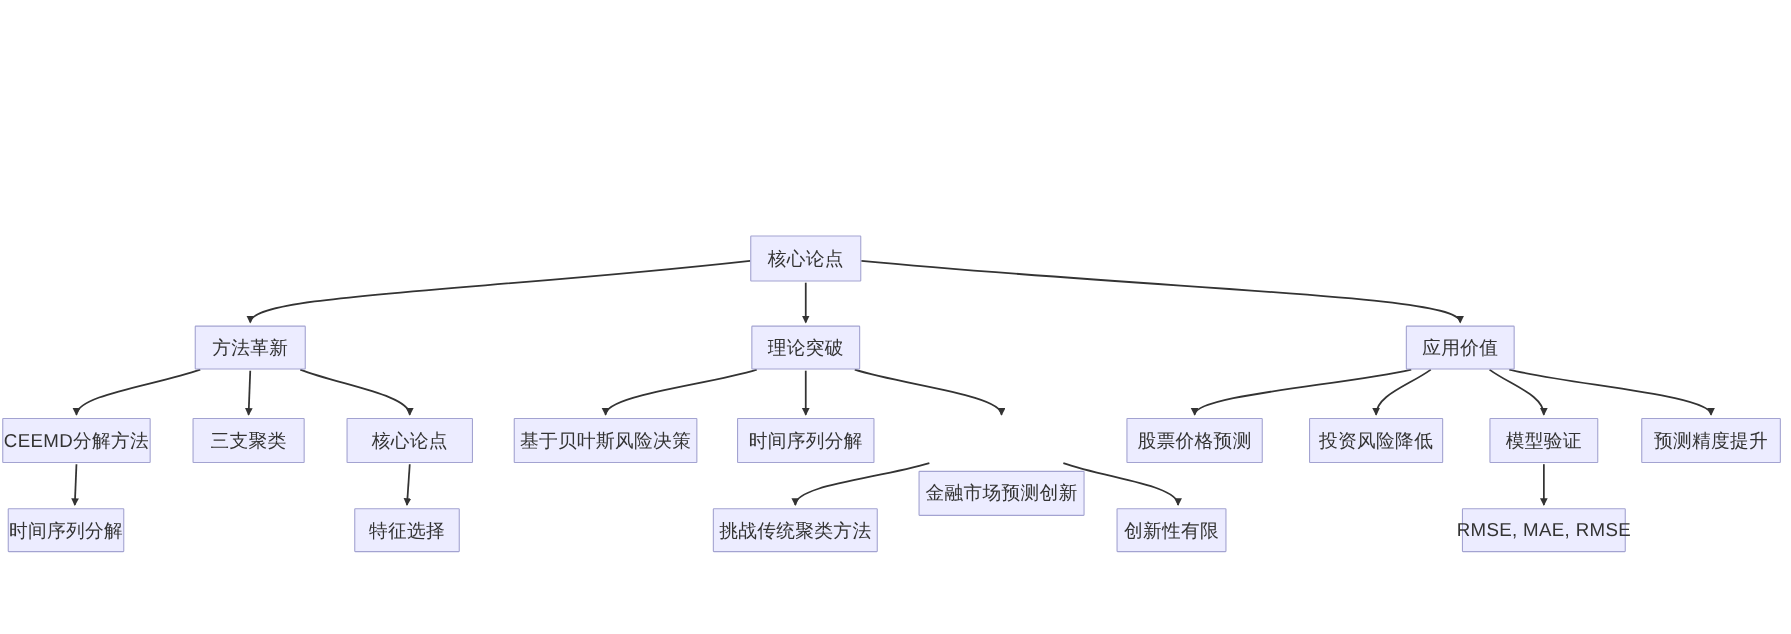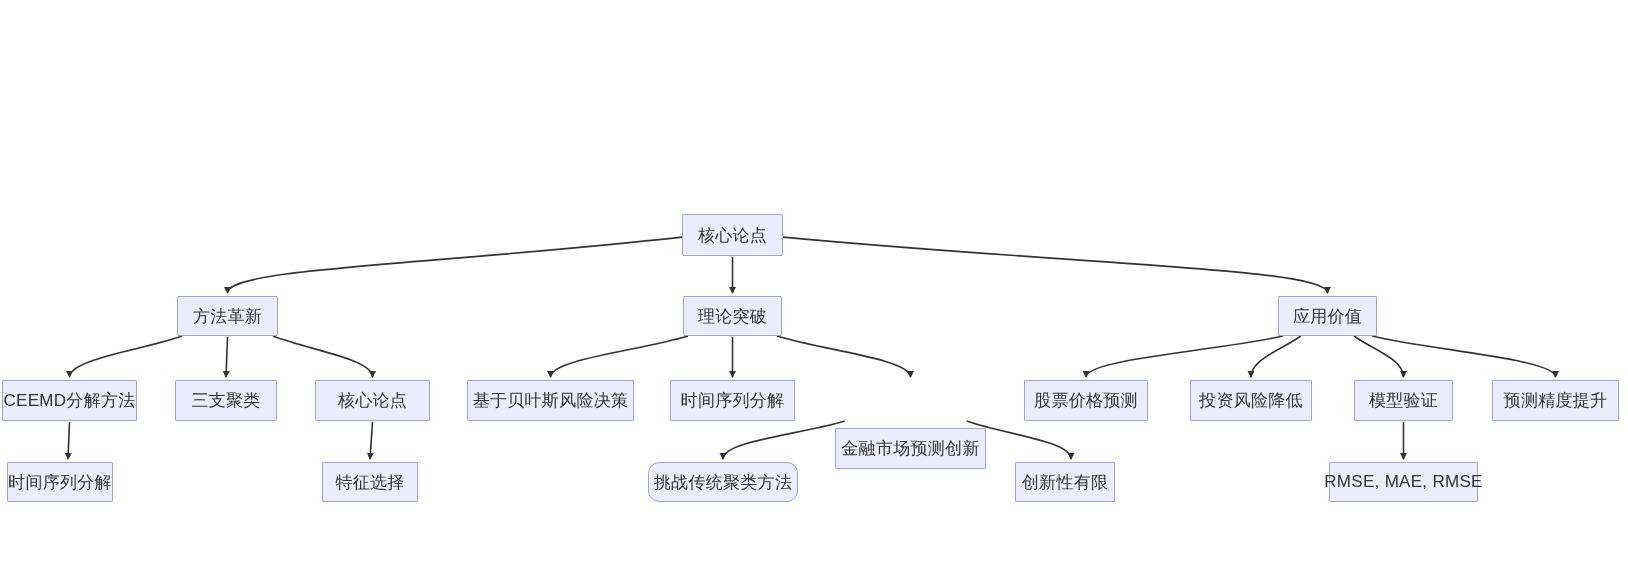--- a/index.html
+++ b/index.html
@@ -60,17 +60,17 @@
       <div class="node" style="left: 315px; top: 380px; width: 115px; height: 41px;">核心论点</div>
       <div class="node" style="left: 467px; top: 380px; width: 167px; height: 41px;">基于贝叶斯风险决策</div>
       <div class="node" style="left: 670px; top: 380px; width: 125px; height: 41px;">时间序列分解</div>
       <div class="node" style="left: 835px; top: 380px; width: 151px; height: 41px; margin-top: 48px;">金融市场预测创新</div>
       <div class="node" style="left: 1024px; top: 380px; width: 124px; height: 41px;">股票价格预测</div>
       <div class="node" style="left: 1190px; top: 380px; width: 122px; height: 41px;">投资风险降低</div>
       <div class="node" style="left: 1354px; top: 380px; width: 99px; height: 41px;">模型验证</div>
       <div class="node" style="left: 1492px; top: 380px; width: 127px; height: 41px; text-align: center;">预测精度提升</div>
       <div class="node" style="left: 7px; top: 462px; width: 106px; height: 40px;">时间序列分解</div>
       <div class="node" style="left: 322px; top: 462px; width: 96px; height: 40px;">特征选择</div>
-      <div class="node" style="left: 648px; top: 462px; width: 150px; height: 40px; border-radius: 11px;">挑战传统聚类方法</div>
+      <div class="node" style="left: 648px; top: 462px; width: 150px; height: 40px;">挑战传统聚类方法</div>
       <div class="node" style="left: 1015px; top: 462px; width: 100px; height: 40px;">创新性有限</div>
       <div class="node" style="left: 1329px; top: 462px; width: 149px; height: 40px;">RMSE, MAE, RMSE</div>
     </div>
 </div>
 
 </body></html>

